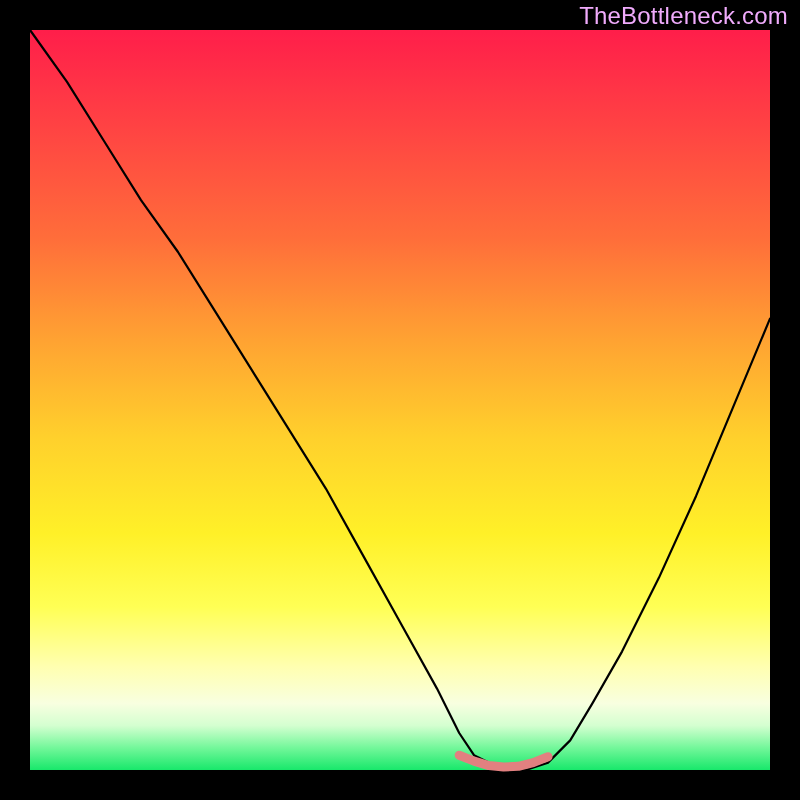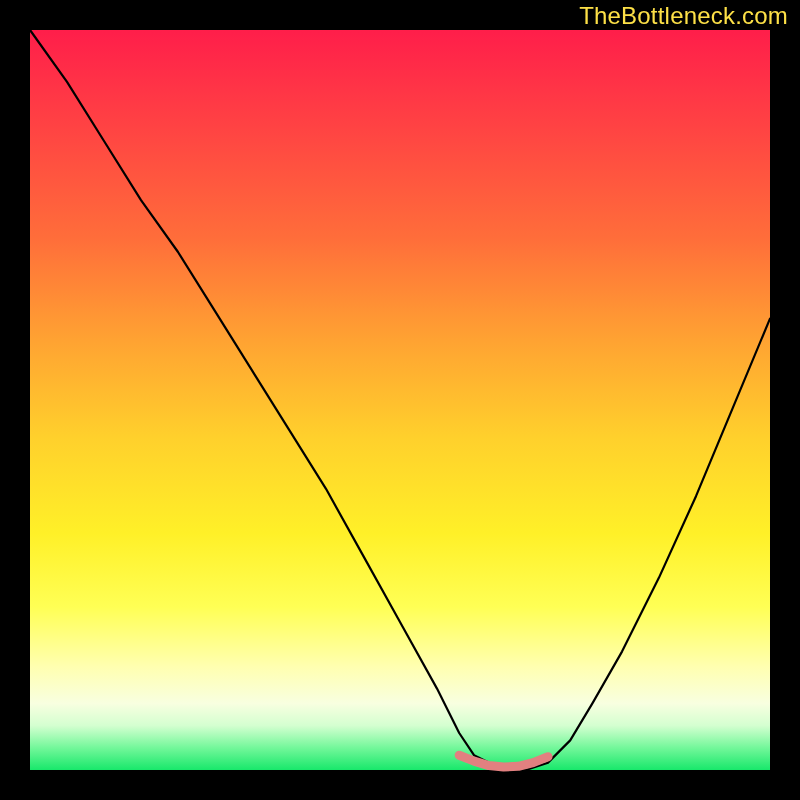--- a/index.html
+++ b/index.html
@@ -14,21 +14,21 @@
   .frame {
     position: relative;
     width: 800px;
     height: 800px;
     background: #000;
   }
   .watermark {
     position: absolute;
     top: 2px;
     right: 12px;
-    color: #fde047;
+    color: #f0abfc;
     font-size: 24px;
     font-weight: 500;
     letter-spacing: 0.2px;
     user-select: none;
   }
   .plot-area {
     position: absolute;
     left: 30px;
     top: 30px;
     width: 740px;

